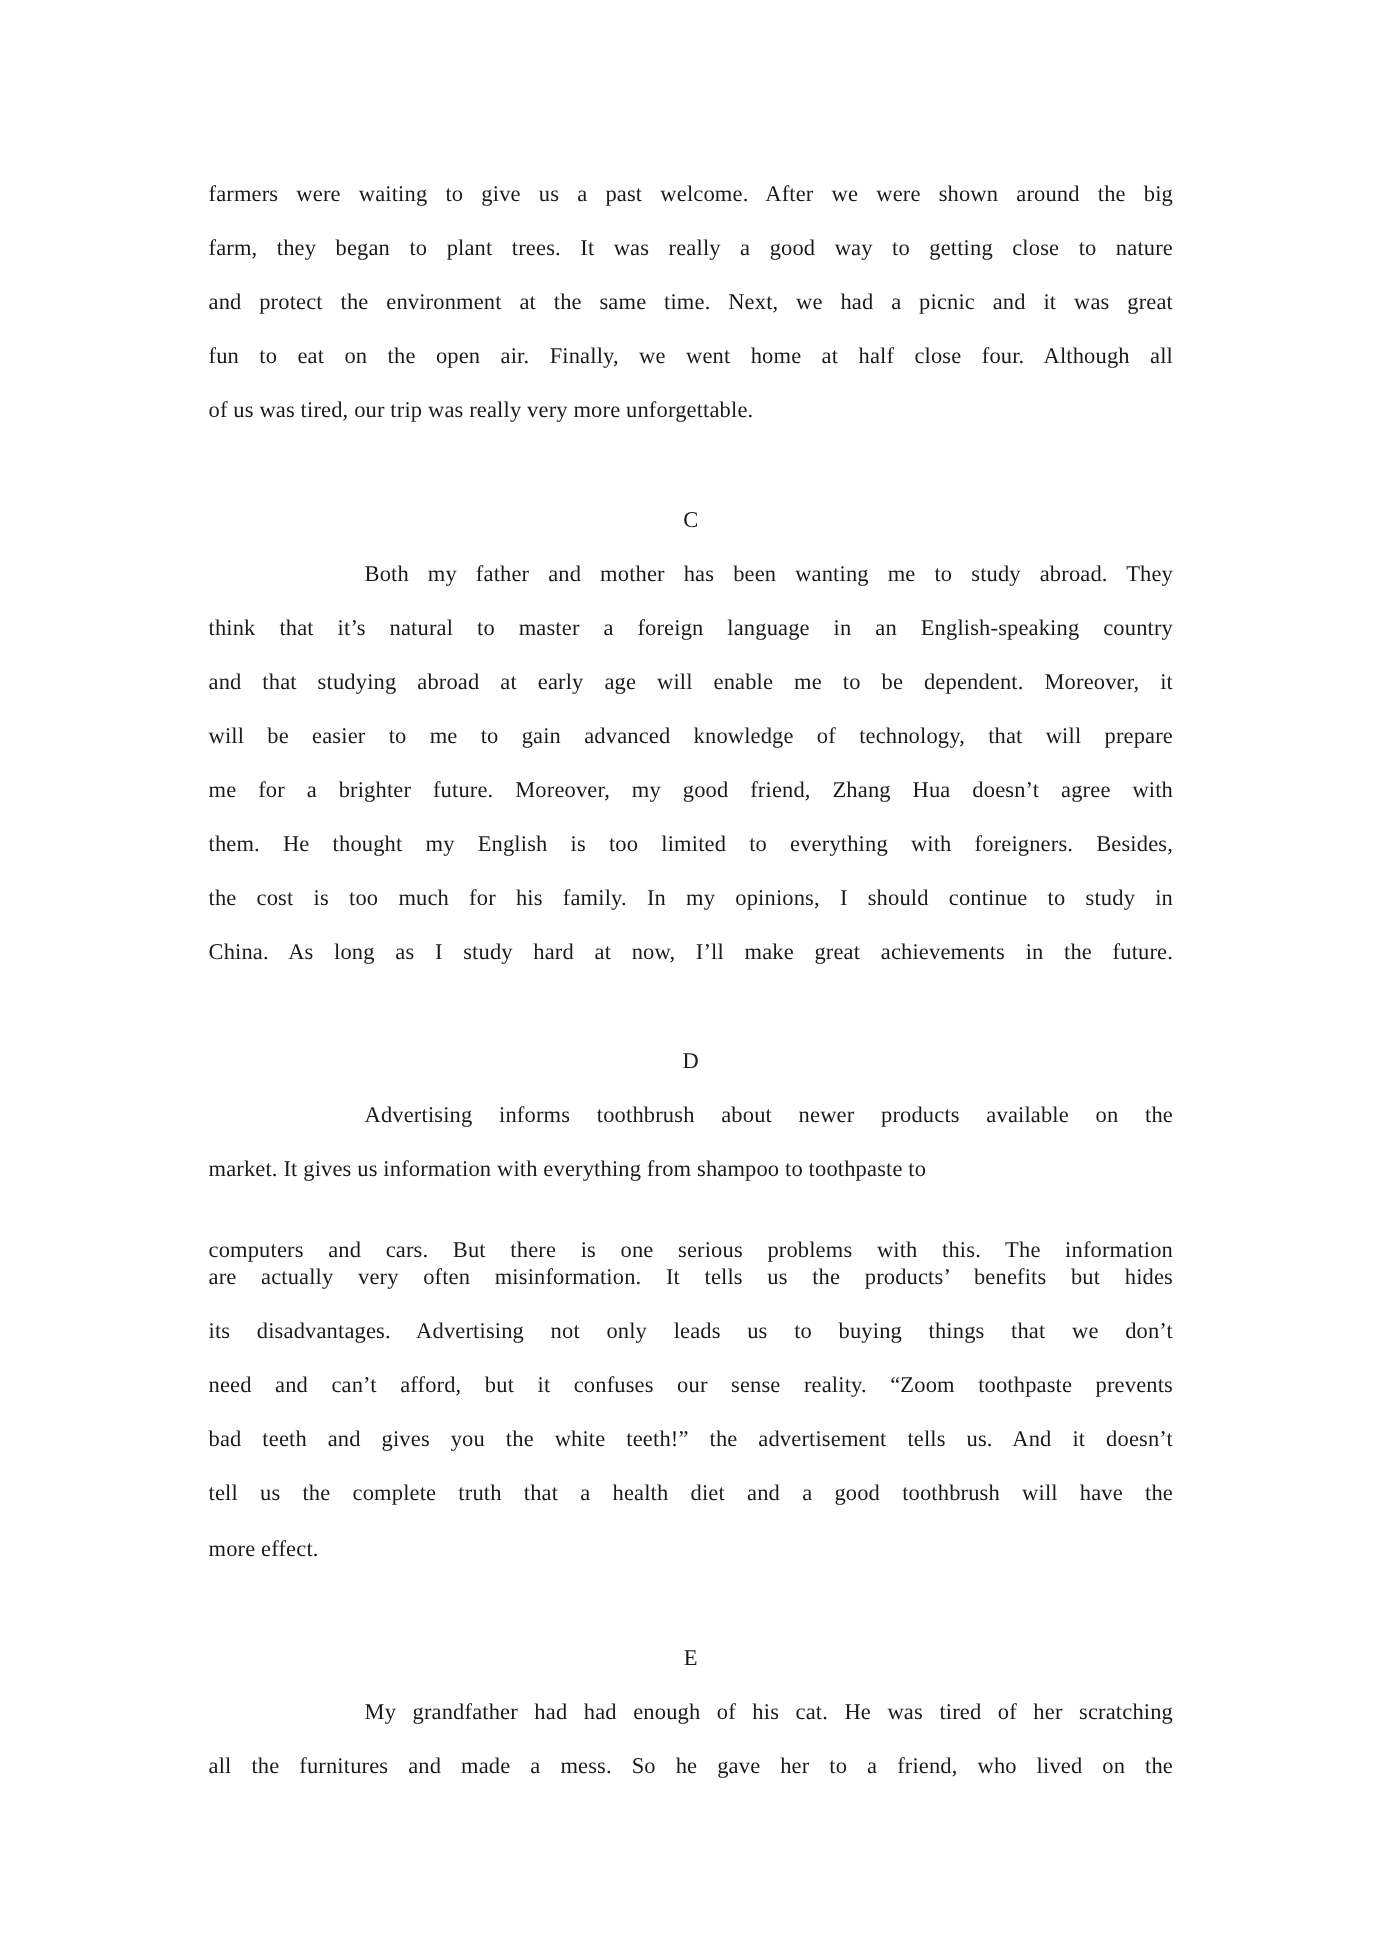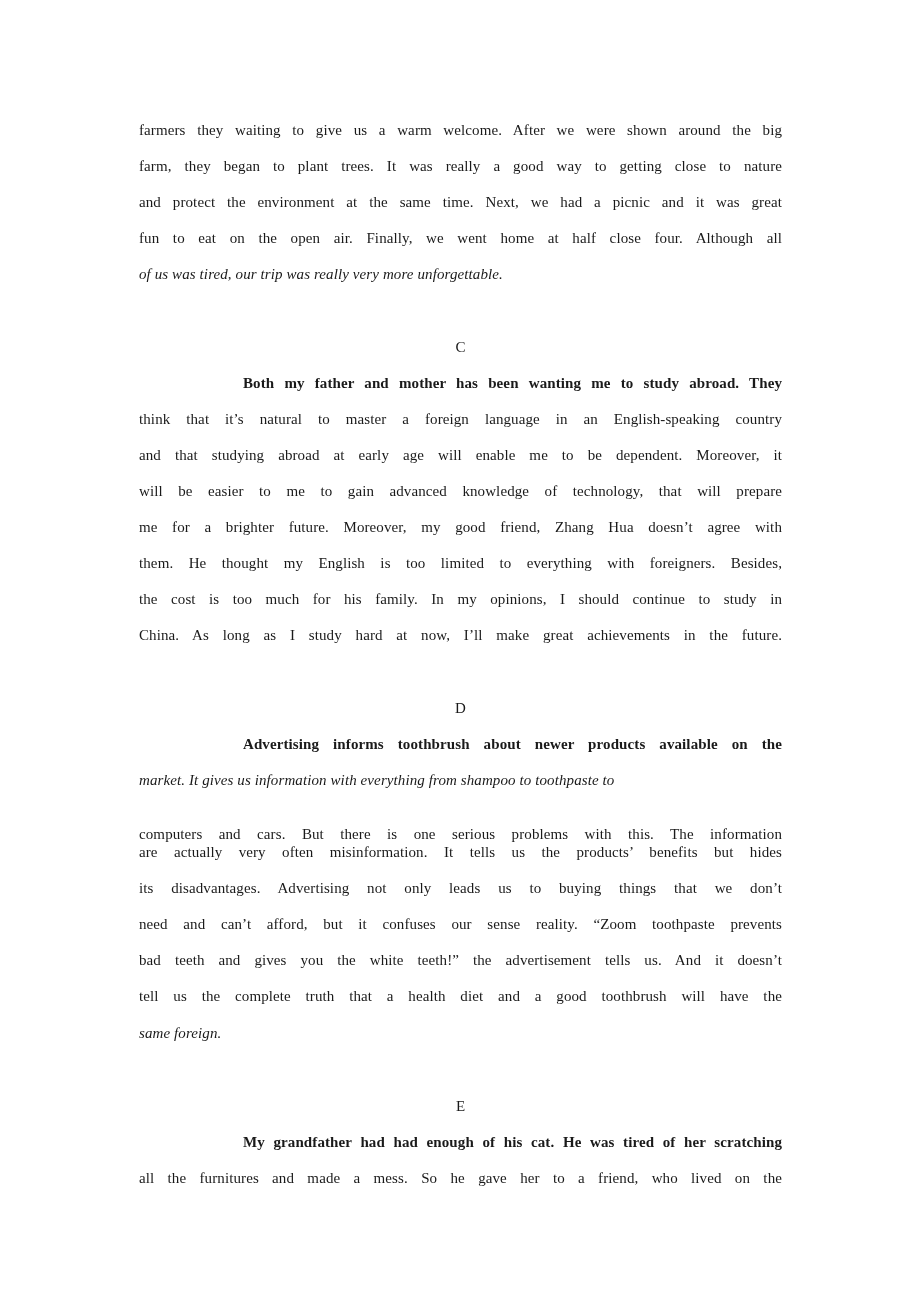--- a/index.html
+++ b/index.html
@@ -29,44 +29,42 @@
       font-size: 15px;
       line-height: 20px;
       white-space: nowrap;
       text-align: justify;
       text-align-last: justify;
       letter-spacing: 0.1px;
     }
     .line.last {
       text-align: right;
       text-align-last: left;
-      font-style: italic;
     }
     .line.indent {
       left: 104px;
       width: 539px;
-      font-weight: bold;
     }
     .heading {
       position: absolute;
       left: 0;
       width: 643px;
       text-align: center;
       font-size: 15px;
       line-height: 20px;
       height: 20px;
     }
   </style>
 </head>
 <body>
 
 <div class="page">
 
   <div>
-    <div class="line" style="top:120px">farmers they waiting to give us a warm welcome. After we were shown around the big</div>
+    <div class="line" style="top:120px">farmers were waiting to give us a past welcome. After we were shown around the big</div>
     <div class="line" style="top:156px">farm, they began to plant trees. It was really a good way to getting close to nature</div>
     <div class="line" style="top:192px">and protect the environment at the same time. Next, we had a picnic and it was great</div>
     <div class="line" style="top:228px">fun to eat on the open air. Finally, we went home at half close four. Although all</div>
     <div class="line last" style="top:264px">of us was tired, our trip was really very more unforgettable.</div>
   </div>
 
   <div class="heading" style="top:337px">C</div>
   <div>
     <div class="line indent" style="top:373px">Both my father and mother has been wanting me to study abroad. They</div>
     <div class="line" style="top:409px">think that it’s natural to master a foreign language in an English-speaking country</div>
@@ -81,21 +79,21 @@
   <div class="heading" style="top:698px">D</div>
   <div>
     <div class="line indent" style="top:734px">Advertising informs toothbrush about newer products available on the</div>
     <div class="line last" style="top:770px">market. It gives us information with everything from shampoo to toothpaste to</div>
     <div class="line" style="top:824px">computers and cars. But there is one serious problems with this. The information</div>
     <div class="line" style="top:842px">are actually very often misinformation. It tells us the products’ benefits but hides</div>
     <div class="line" style="top:878px">its disadvantages. Advertising not only leads us to buying things that we don’t</div>
     <div class="line" style="top:914px">need and can’t afford, but it confuses our sense reality. “Zoom toothpaste prevents</div>
     <div class="line" style="top:950px">bad teeth and gives you the white teeth!” the advertisement tells us. And it doesn’t</div>
     <div class="line" style="top:986px">tell us the complete truth that a health diet and a good toothbrush will have the</div>
-    <div class="line last" style="top:1023px">same foreign.</div>
+    <div class="line last" style="top:1023px">more effect.</div>
   </div>
 
   <div class="heading" style="top:1096px">E</div>
   <div>
     <div class="line indent" style="top:1132px">My grandfather had had enough of his cat. He was tired of her scratching</div>
     <div class="line" style="top:1168px">all the furnitures and made a mess. So he gave her to a friend, who lived on the</div>
   </div>
 
 </div>
 

